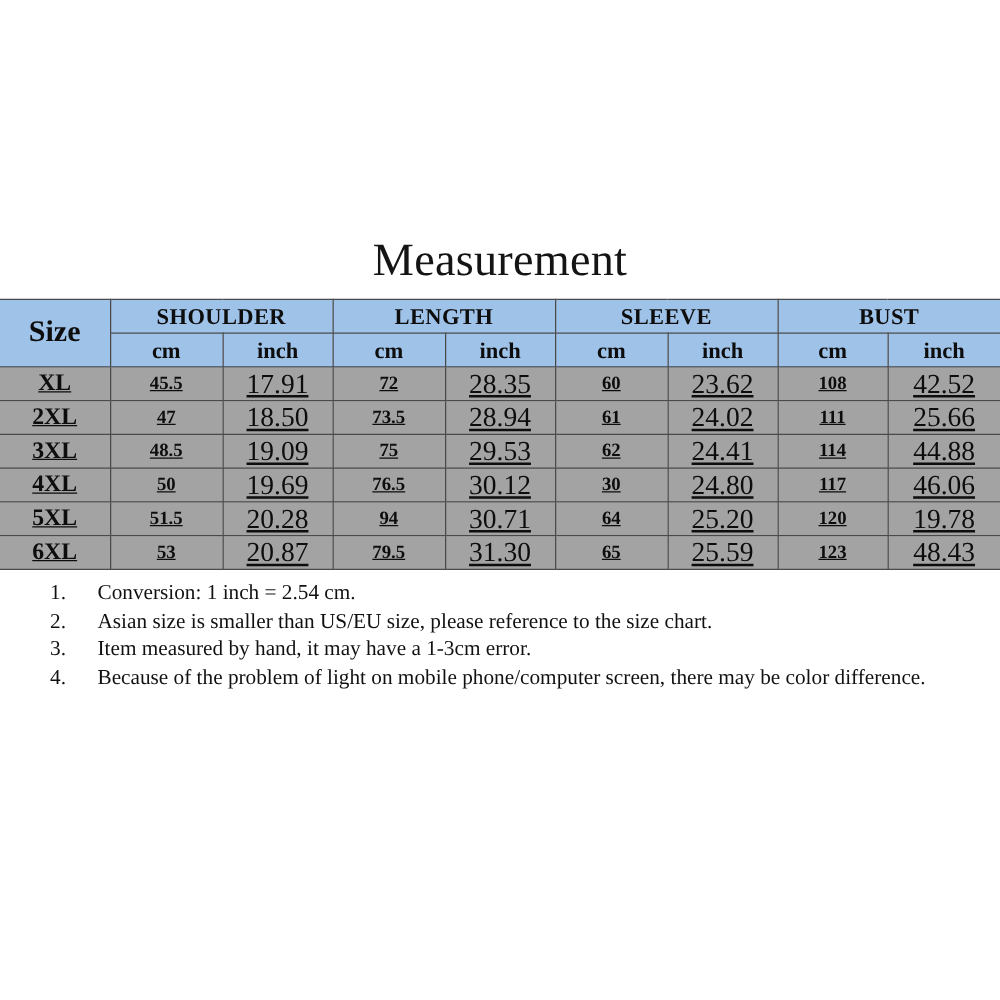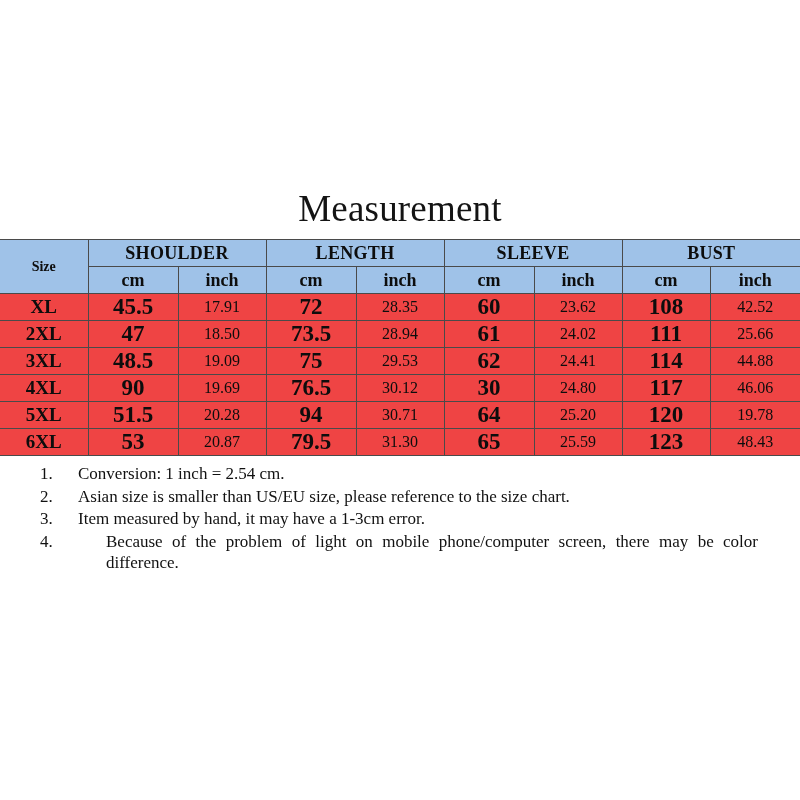--- a/index.html
+++ b/index.html
@@ -70,41 +70,42 @@
     background: #9fc2e8;
     font-weight: 700;
   }
   th.grp {
     height: 26px;
     font-size: 18px;
     letter-spacing: 0.3px;
   }
   th.size-head {
     height: 52px;
-    font-size: 14px;
+    font-size: 24px;
   }
   th.unit {
     height: 26px;
     font-size: 18px;
   }
 
   tbody td {
     height: 26px;
-    background: #ef4444;
+    background: #a3a3a3;
+    text-decoration: underline;
   }
   td.size-cell {
     font-size: 19px;
     font-weight: 700;
   }
   td.cm {
-    font-size: 23px;
+    font-size: 15px;
     font-weight: 700;
   }
   td.inch {
-    font-size: 16px;
+    font-size: 22px;
     font-weight: 400;
   }
 
   
   #tips {
     position: absolute;
     left: 40px;
     top: 462px;
     width: 718px;
   }
@@ -136,21 +137,20 @@
     width: 24px;
     text-align: left;
     font-size: 17px;
   }
   ol.tips-list li .txt {
     display: block;
   }
   ol.tips-list li.justified .txt {
     text-align: justify;
     text-align-last: left;
-    margin-left: 28px;
   }
 </style>
 </head>
 <body>
 
 <div id="sheet">
 
   <div id="title">Measurement</div>
 
   <div id="size-table-wrap">
@@ -214,21 +214,21 @@
           <td class="inch">19.09</td>
           <td class="cm">75</td>
           <td class="inch">29.53</td>
           <td class="cm">62</td>
           <td class="inch">24.41</td>
           <td class="cm">114</td>
           <td class="inch">44.88</td>
         </tr>
         <tr>
           <td class="size-cell">4XL</td>
-          <td class="cm">90</td>
+          <td class="cm">50</td>
           <td class="inch">19.69</td>
           <td class="cm">76.5</td>
           <td class="inch">30.12</td>
           <td class="cm">30</td>
           <td class="inch">24.80</td>
           <td class="cm">117</td>
           <td class="inch">46.06</td>
         </tr>
         <tr>
           <td class="size-cell">5XL</td>

